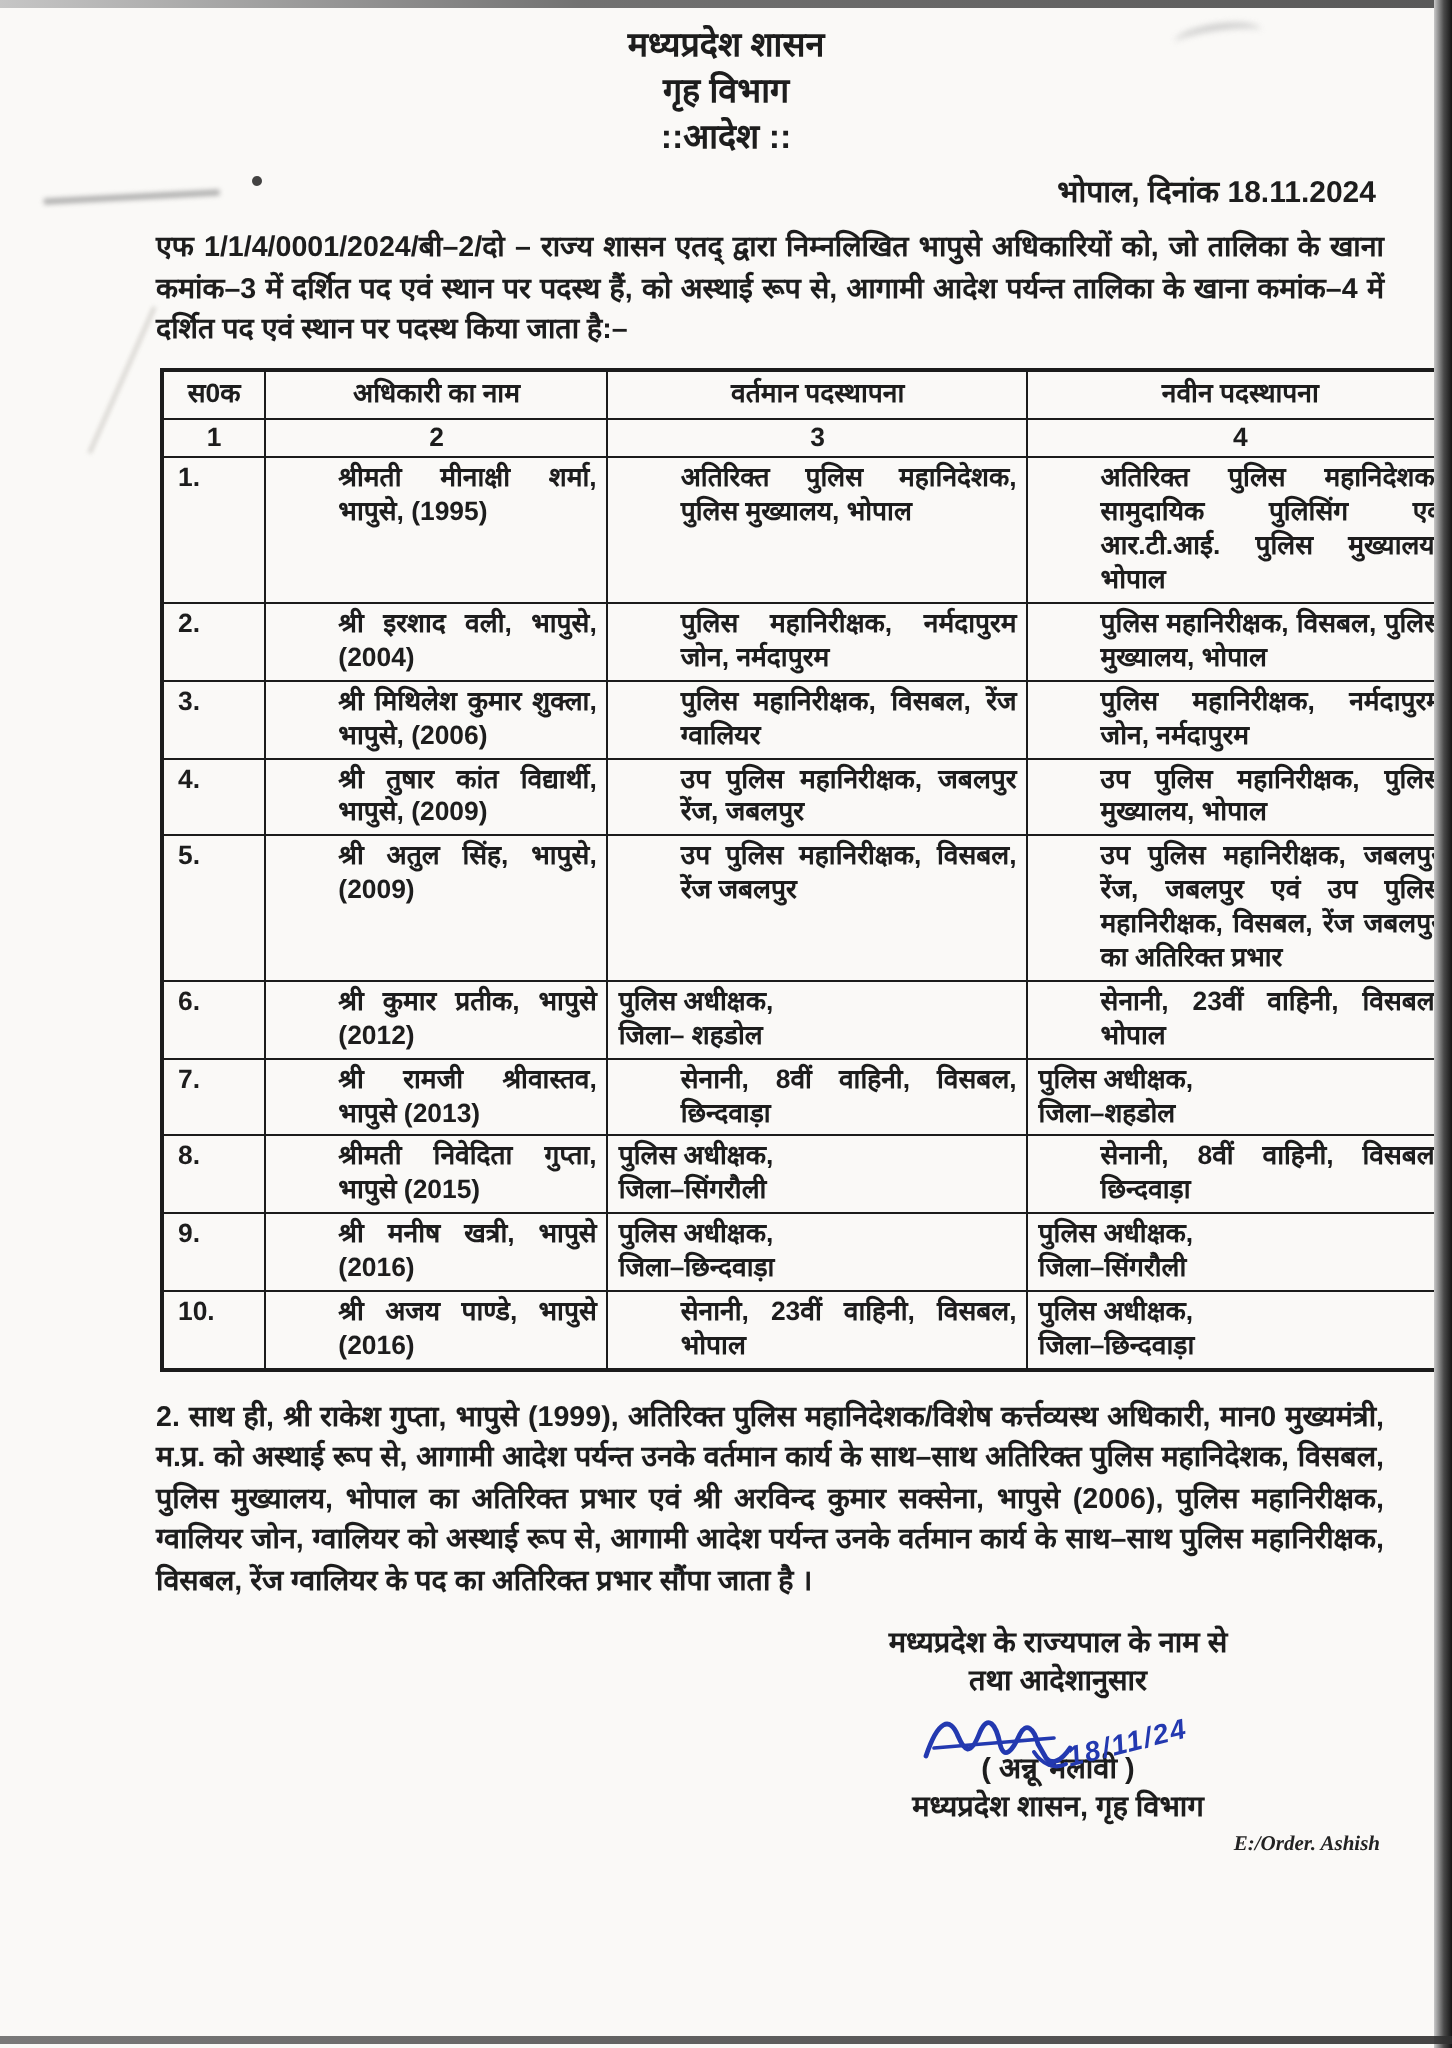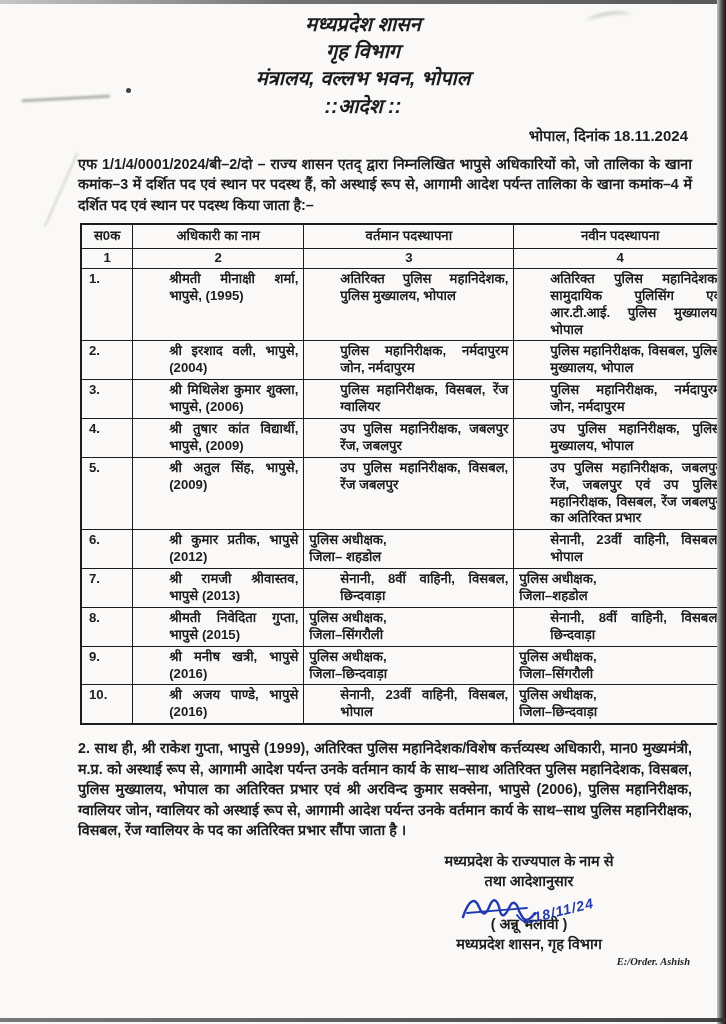--- a/index.html
+++ b/index.html
@@ -42,21 +42,21 @@
     position: absolute; left: 60px; top: 150px; width: 2px; height: 80px;
     background: #d7d5d0; transform: rotate(24deg); filter: blur(1px);
   }
   .smudge-top-right {
     position: absolute; right: 95px; top: 12px; width: 44px; height: 10px;
     border-top: 3px solid #bdbdbd; border-radius: 50%;
     transform: rotate(-8deg); filter: blur(1.5px); opacity: .8;
   }
 
   
-  .letterhead { padding-top: 11px; text-align: center; font-weight: 700; font-size: 20px; line-height: 1.36; font-style: italic; }
+  .letterhead { padding-top: 11px; text-align: center; font-weight: 700; font-size: 17px; line-height: 1.36; }
   .date-line { text-align: right; padding-right: 38px; font-weight: 700; font-size: 15px; margin-top: 5px; padding-left: 24px; }
 
   
   .para {
     margin: 9px 34px 8px 78px;
     font-size: 14.3px; line-height: 1.43;
     text-align: justify; font-weight: 600;
   }
 
   
@@ -109,21 +109,20 @@
   <div class="edge-right"></div>
   <div class="edge-bottom"></div>
   <div class="smudge-dot"></div>
   <div class="smudge-scribble"></div>
   <div class="crease"></div>
   <div class="smudge-top-right"></div>
 
   <header class="letterhead">
     <div>मध्यप्रदेश शासन</div>
     <div>गृह विभाग</div>
-    <div>मंत्रालय, वल्लभ भवन, भोपाल</div>
     <div>::आदेश ::</div>
   </header>
 
   <div class="date-line">भोपाल, दिनांक 18.11.2024</div>
 
   <p class="para">एफ 1/1/4/0001/2024/बी–2/दो – राज्य शासन एतद् द्वारा निम्नलिखित भापुसे अधिकारियों को, जो तालिका के खाना कमांक–3 में दर्शित पद एवं स्थान पर पदस्थ हैं, को अस्थाई रूप से, आगामी आदेश पर्यन्त तालिका के खाना कमांक–4 में दर्शित पद एवं स्थान पर पदस्थ किया जाता है:–</p>
 
   <table class="order-table">
     <colgroup>
       <col style="width:8%">

